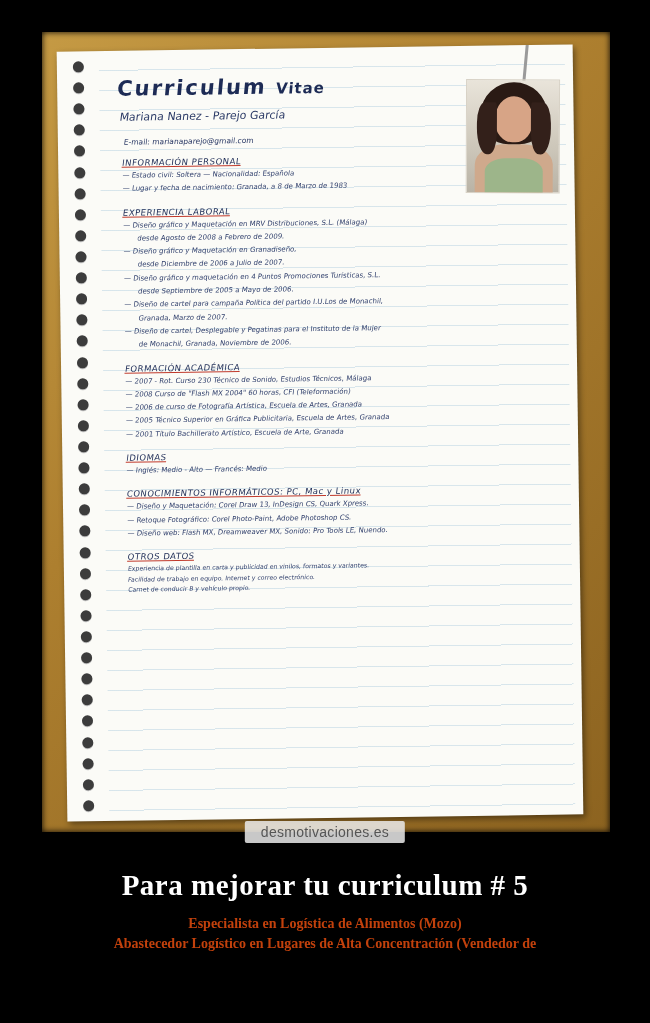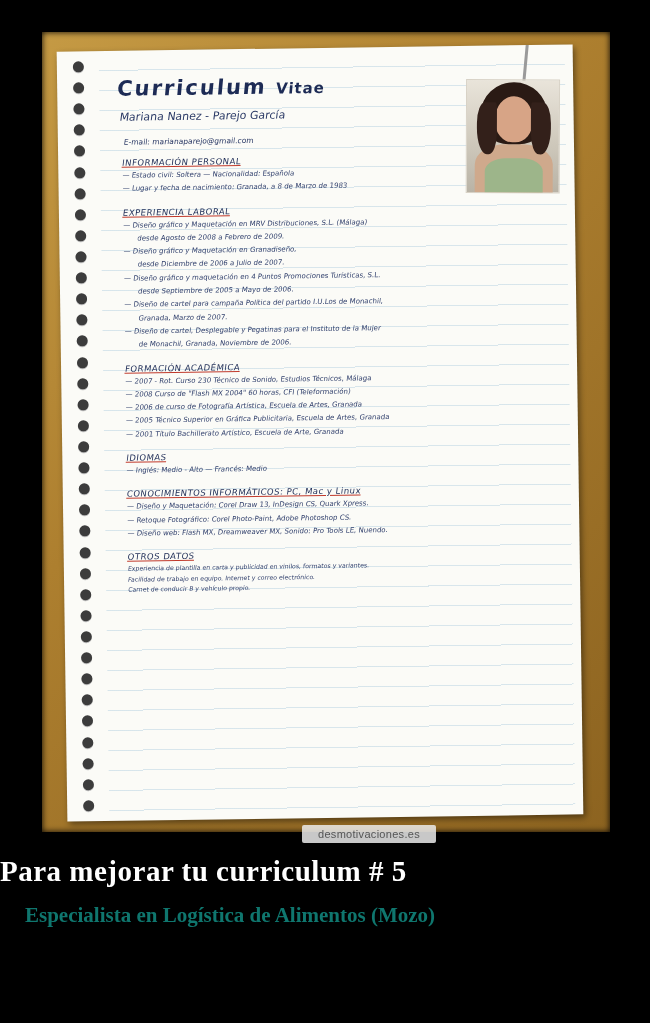--- a/index.html
+++ b/index.html
@@ -237,45 +237,45 @@
 
   
   .watermark {
     position: absolute;
     left: 50%;
     transform: translateX(-50%);
     bottom: 6px;
     background: rgba(235,235,235,.85);
     color: #555;
     font-family: "Liberation Sans", sans-serif;
-    font-size: 11px;
+    font-size: 14px;
     letter-spacing: .3px;
     padding: 3px 16px;
     border-radius: 2px;
-    margin-left: 44px;
   }
 
   
   .caption {
     width: 100%;
-    margin-top: 6px;
+    text-align: center;
+    margin-top: 20px;
   }
   .headline {
     font-family: "Liberation Serif", serif;
     font-size: 29px;
     font-weight: bold;
     color: #ffffff;
     letter-spacing: .5px;
     margin: 0 0 12px 0;
   }
   .subline {
     font-family: "Liberation Serif", serif;
-    font-size: 21px;
+    font-size: 14px;
     font-weight: bold;
-    color: #0f766e;
+    color: #c2410c;
     line-height: 1.45;
     margin: 0 auto;
     width: 600px;
   }
 </style>
 </head>
 <body>
 
 <div class="poster">
 
@@ -396,16 +396,17 @@
       </div>
     </div>
 
     <div class="watermark">desmotivaciones.es</div>
   </div>
 
   <div class="caption">
     <div class="headline">Para mejorar tu curriculum # 5</div>
     <div class="subline">
       <div>Especialista en Logística de Alimentos (Mozo)</div>
+      <div>Abastecedor Logístico en Lugares de Alta Concentración (Vendedor de</div>
     </div>
   </div>
 
 </div>
 
 </body></html>

